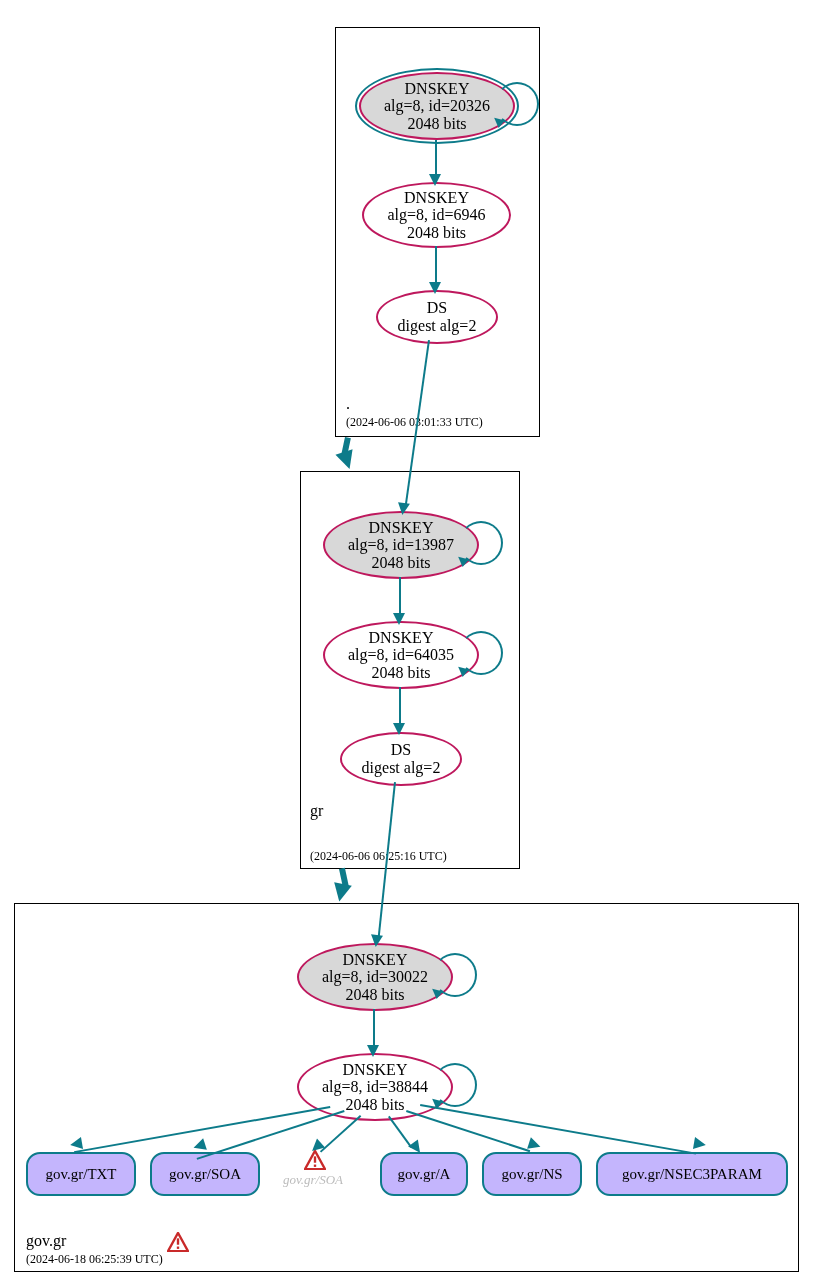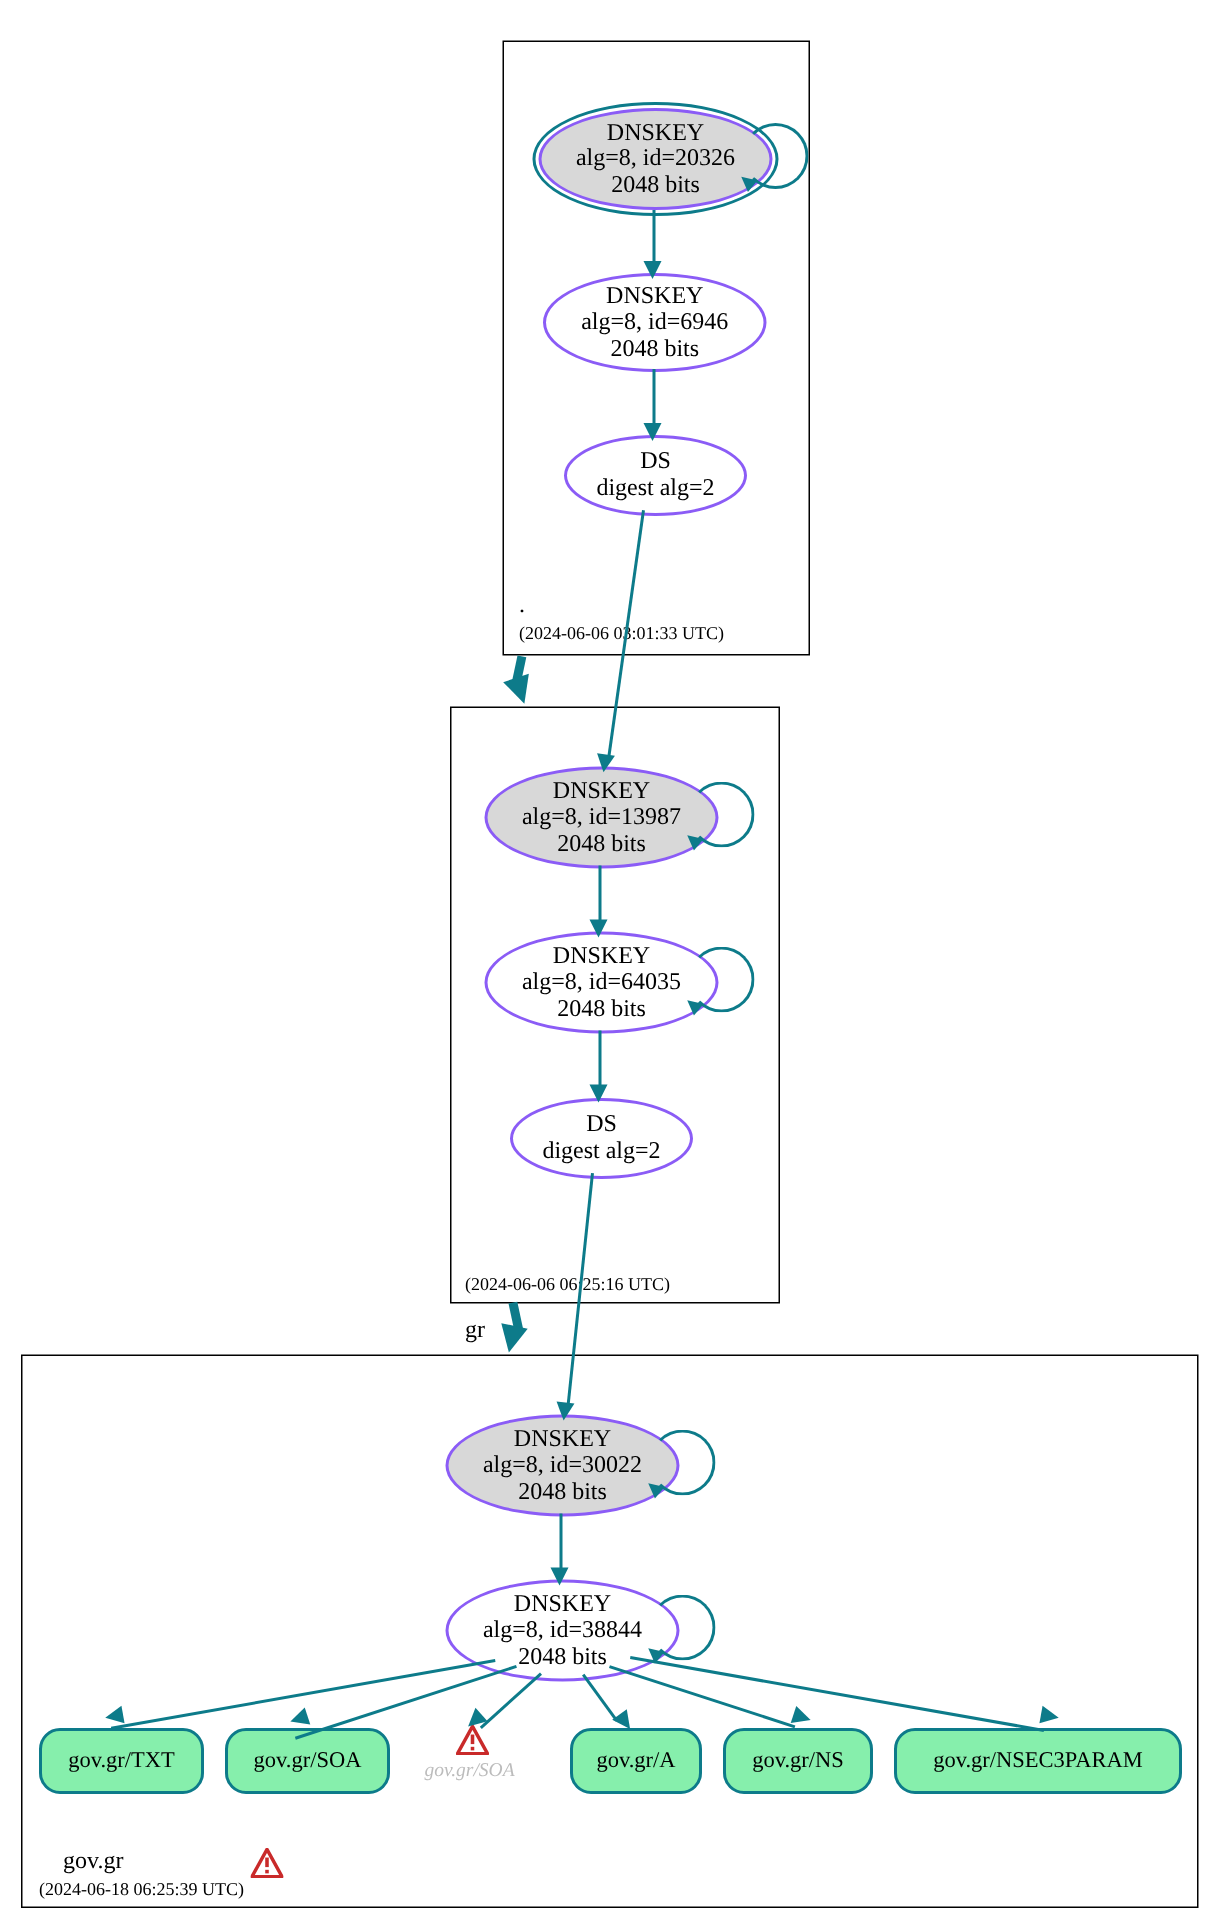--- a/index.html
+++ b/index.html
@@ -28,38 +28,38 @@
   }
   .node {
     position: absolute;
     display: flex;
     flex-direction: column;
     align-items: center;
     justify-content: center;
     line-height: 1.1;
   }
   .ellipse {
-    border: 2px solid #8b5cf6;
+    border: 2px solid #be185d;
     border-radius: 50%;
     background: #fff;
   }
   .ellipse.filled {
     background: #d8d8d8;
   }
   .ellipse.double::after {
     content: "";
     position: absolute;
     border: 2px solid #0d7b8a;
     border-radius: 50%;
     top: -6px; left: -6px; right: -6px; bottom: -6px;
   }
   .rrect {
     border: 2px solid #0d7b8a;
     border-radius: 14px;
-    background: #86efac;
+    background: #c4b5fd;
   }
   .node-title { font-size: 16px; }
   .node-sub { font-size: 16px; }
   .rr-label { font-size: 15px; padding: 0 10px; white-space: nowrap; }
   .edge {
     position: absolute;
     background: #0d7b8a;
     transform-origin: top left;
     z-index: 1;
   }
@@ -129,21 +129,21 @@
   <div class="node-title" data-name="node-title">DS</div>
   <div class="node-sub" data-name="node-sub1">digest alg=2</div>
 </div>
 
 <div class="edge" data-name="edge" style="left:435px;top:140px;width:2px;height:36px;"></div>
 <div class="arrowhead" data-name="arrowhead-icon" style="left:429px;top:174px;"></div>
 <div class="edge" data-name="edge" style="left:435px;top:246px;width:2px;height:38px;"></div>
 <div class="arrowhead" data-name="arrowhead-icon" style="left:429px;top:282px;"></div>
 
 <div class="zone-box" data-name="zone-gr" style="left:300px; top:471px; width:218px; height:396px;"></div>
-<div class="zone-label" data-name="zone-gr-label" style="left:310px; top:878px;">gr</div>
+<div class="zone-label" data-name="zone-gr-label" style="left:310px; top:802px;">gr</div>
 <div class="zone-ts" data-name="zone-gr-timestamp" style="left:310px; top:849px;">(2024-06-06 06:25:16 UTC)</div>
 
 <div class="node ellipse filled" data-name="node-gr-ksk" style="left:323px; top:511px; width:152px; height:64px;">
   <div class="node-title" data-name="node-title">DNSKEY</div>
   <div class="node-sub" data-name="node-sub1">alg=8, id=13987</div>
   <div class="node-sub" data-name="node-sub2">2048 bits</div>
 </div>
 <div class="selfloop" data-name="selfloop-gr-ksk" style="left:459px; top:521px; width:40px; height:40px;"></div>
 <style>.selfloop[data-name="selfloop-gr-ksk"]::after{left:-4px;bottom:-2px;transform:rotate(130deg);}</style>
 
@@ -165,21 +165,21 @@
 <div class="edge" data-name="edge" style="left:399px;top:687px;width:2px;height:38px;"></div>
 <div class="arrowhead" data-name="arrowhead-icon" style="left:393px;top:723px;"></div>
 
 <div class="edge" data-name="edge" style="left:345px;top:437px;width:6px;height:20px;transform:rotate(12deg);"></div>
 <div class="arrowhead big" data-name="arrowhead-icon" style="left:335px;top:452px;transform:rotate(-18deg);"></div>
 
 <div class="edge" data-name="edge" style="left:428px;top:340px;width:2px;height:170px;transform:rotate(8deg);"></div>
 <div class="arrowhead" data-name="arrowhead-icon" style="left:398px;top:503px;transform:rotate(8deg);"></div>
 
 <div class="zone-box" data-name="zone-govgr" style="left:14px; top:903px; width:783px; height:367px;"></div>
-<div class="zone-label" data-name="zone-govgr-label" style="left:26px; top:1232px;margin-left:16px;">gov.gr</div>
+<div class="zone-label" data-name="zone-govgr-label" style="left:26px; top:1232px;">gov.gr</div>
 <div class="zone-ts" data-name="zone-govgr-timestamp" style="left:26px; top:1252px;">(2024-06-18 06:25:39 UTC)</div>
 
 <div class="node ellipse filled" data-name="node-govgr-ksk" style="left:297px; top:943px; width:152px; height:64px;">
   <div class="node-title" data-name="node-title">DNSKEY</div>
   <div class="node-sub" data-name="node-sub1">alg=8, id=30022</div>
   <div class="node-sub" data-name="node-sub2">2048 bits</div>
 </div>
 <div class="selfloop" data-name="selfloop-govgr-ksk" style="left:433px; top:953px; width:40px; height:40px;"></div>
 <style>.selfloop[data-name="selfloop-govgr-ksk"]::after{left:-4px;bottom:-2px;transform:rotate(130deg);}</style>
 

